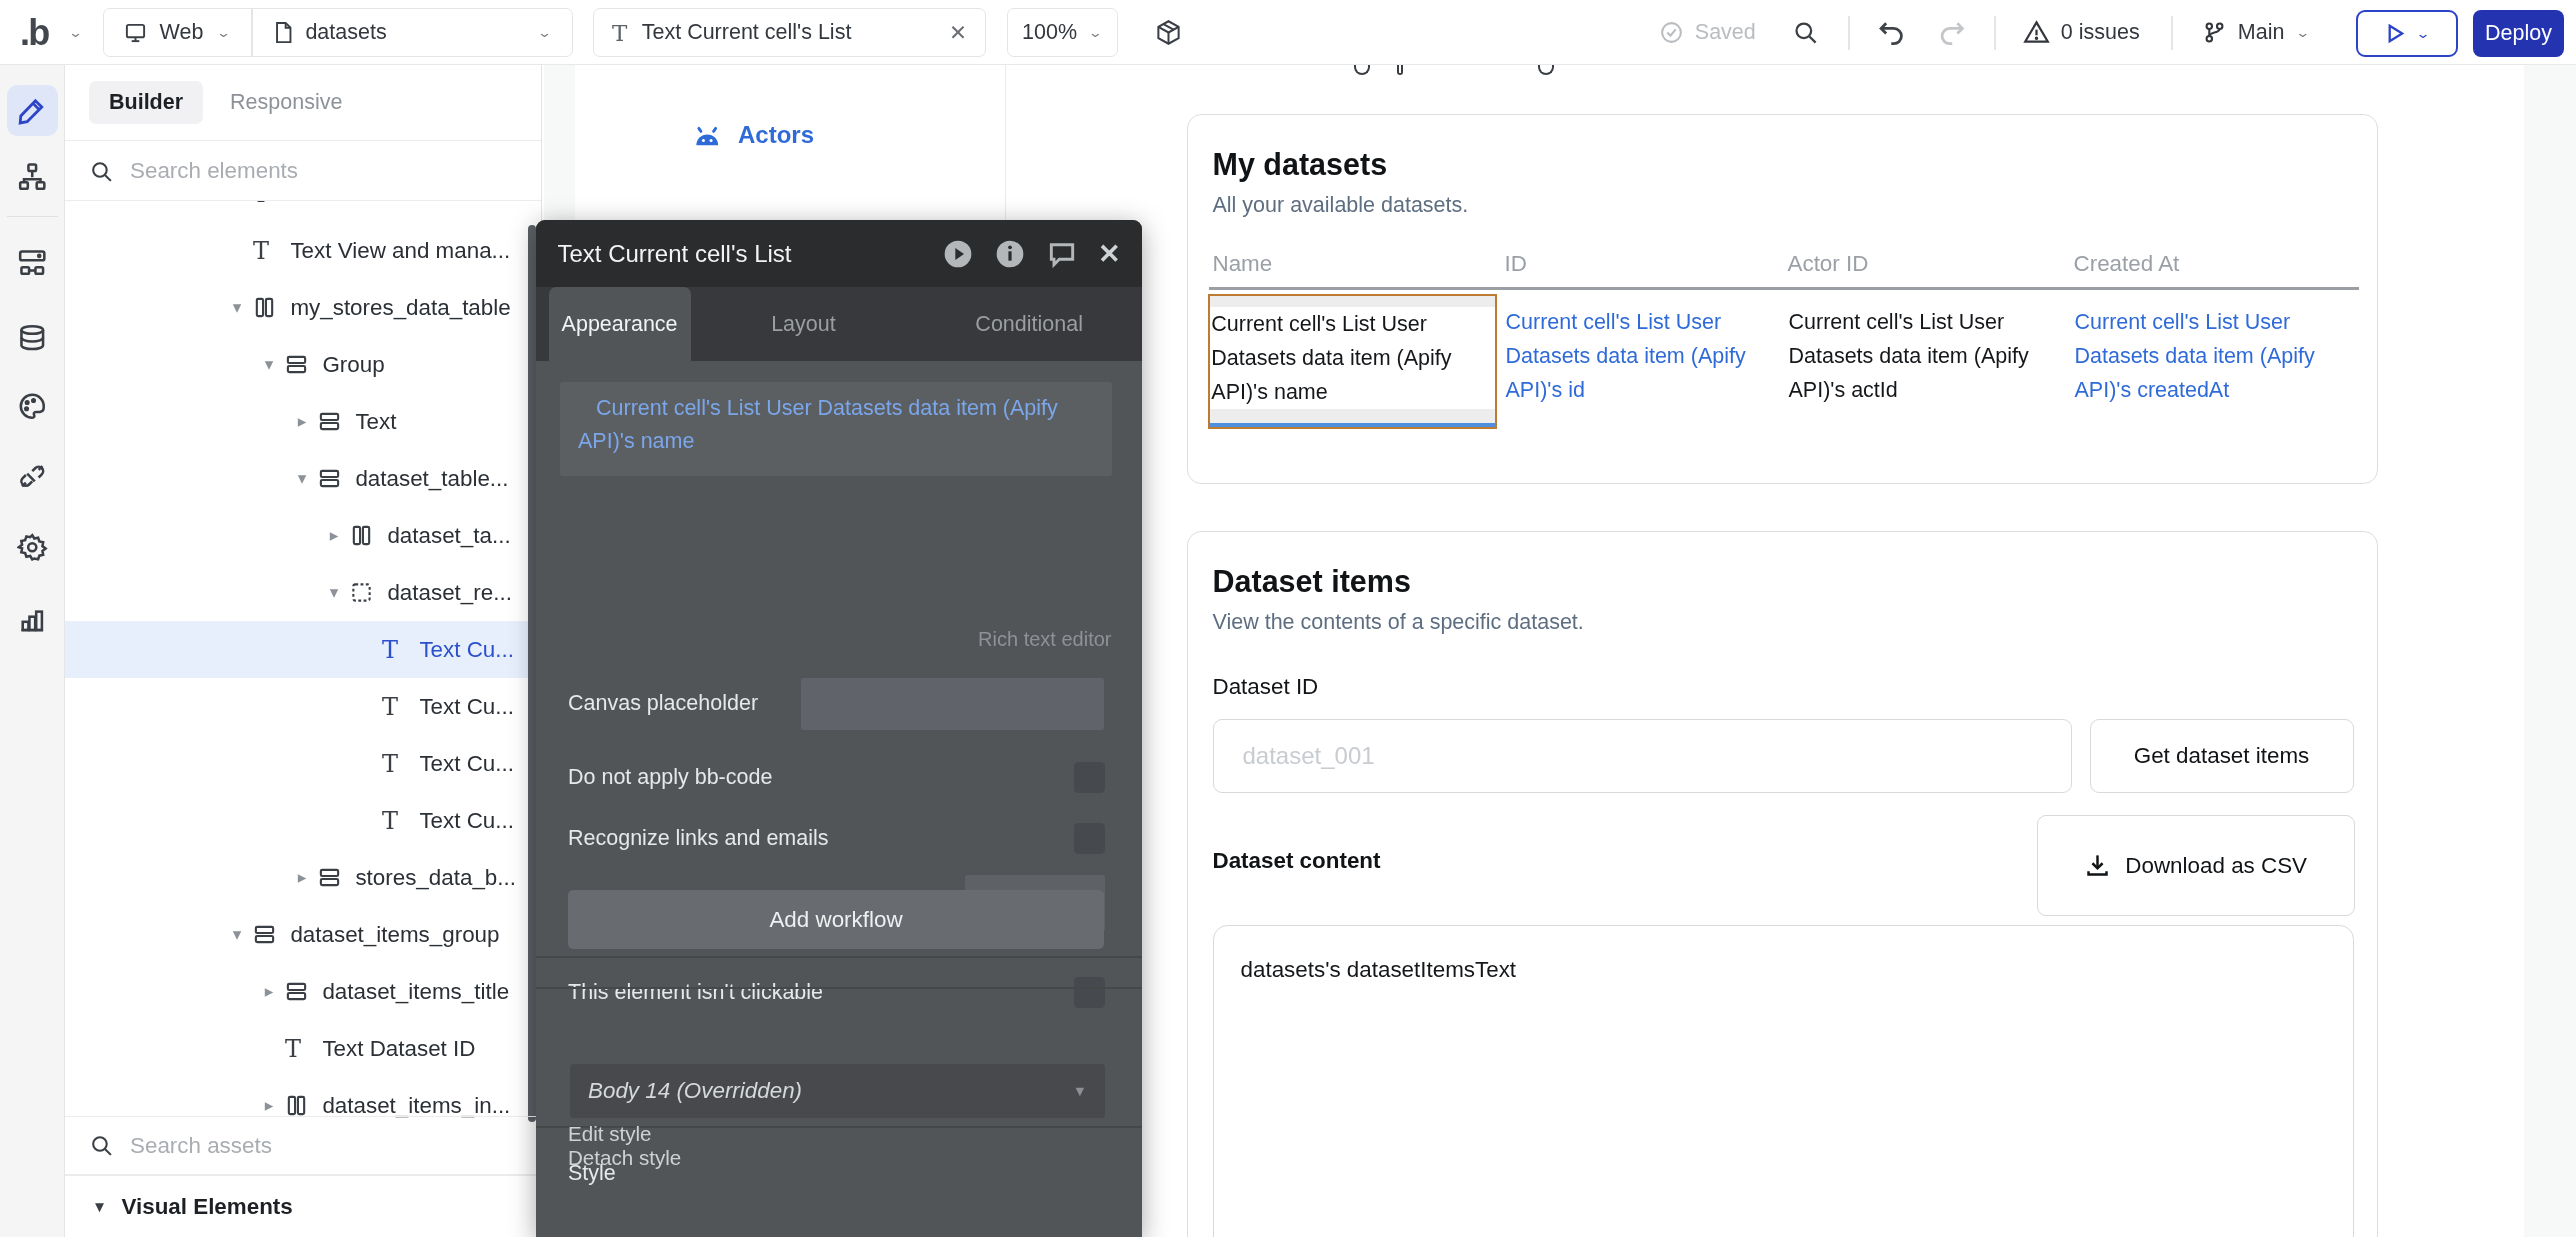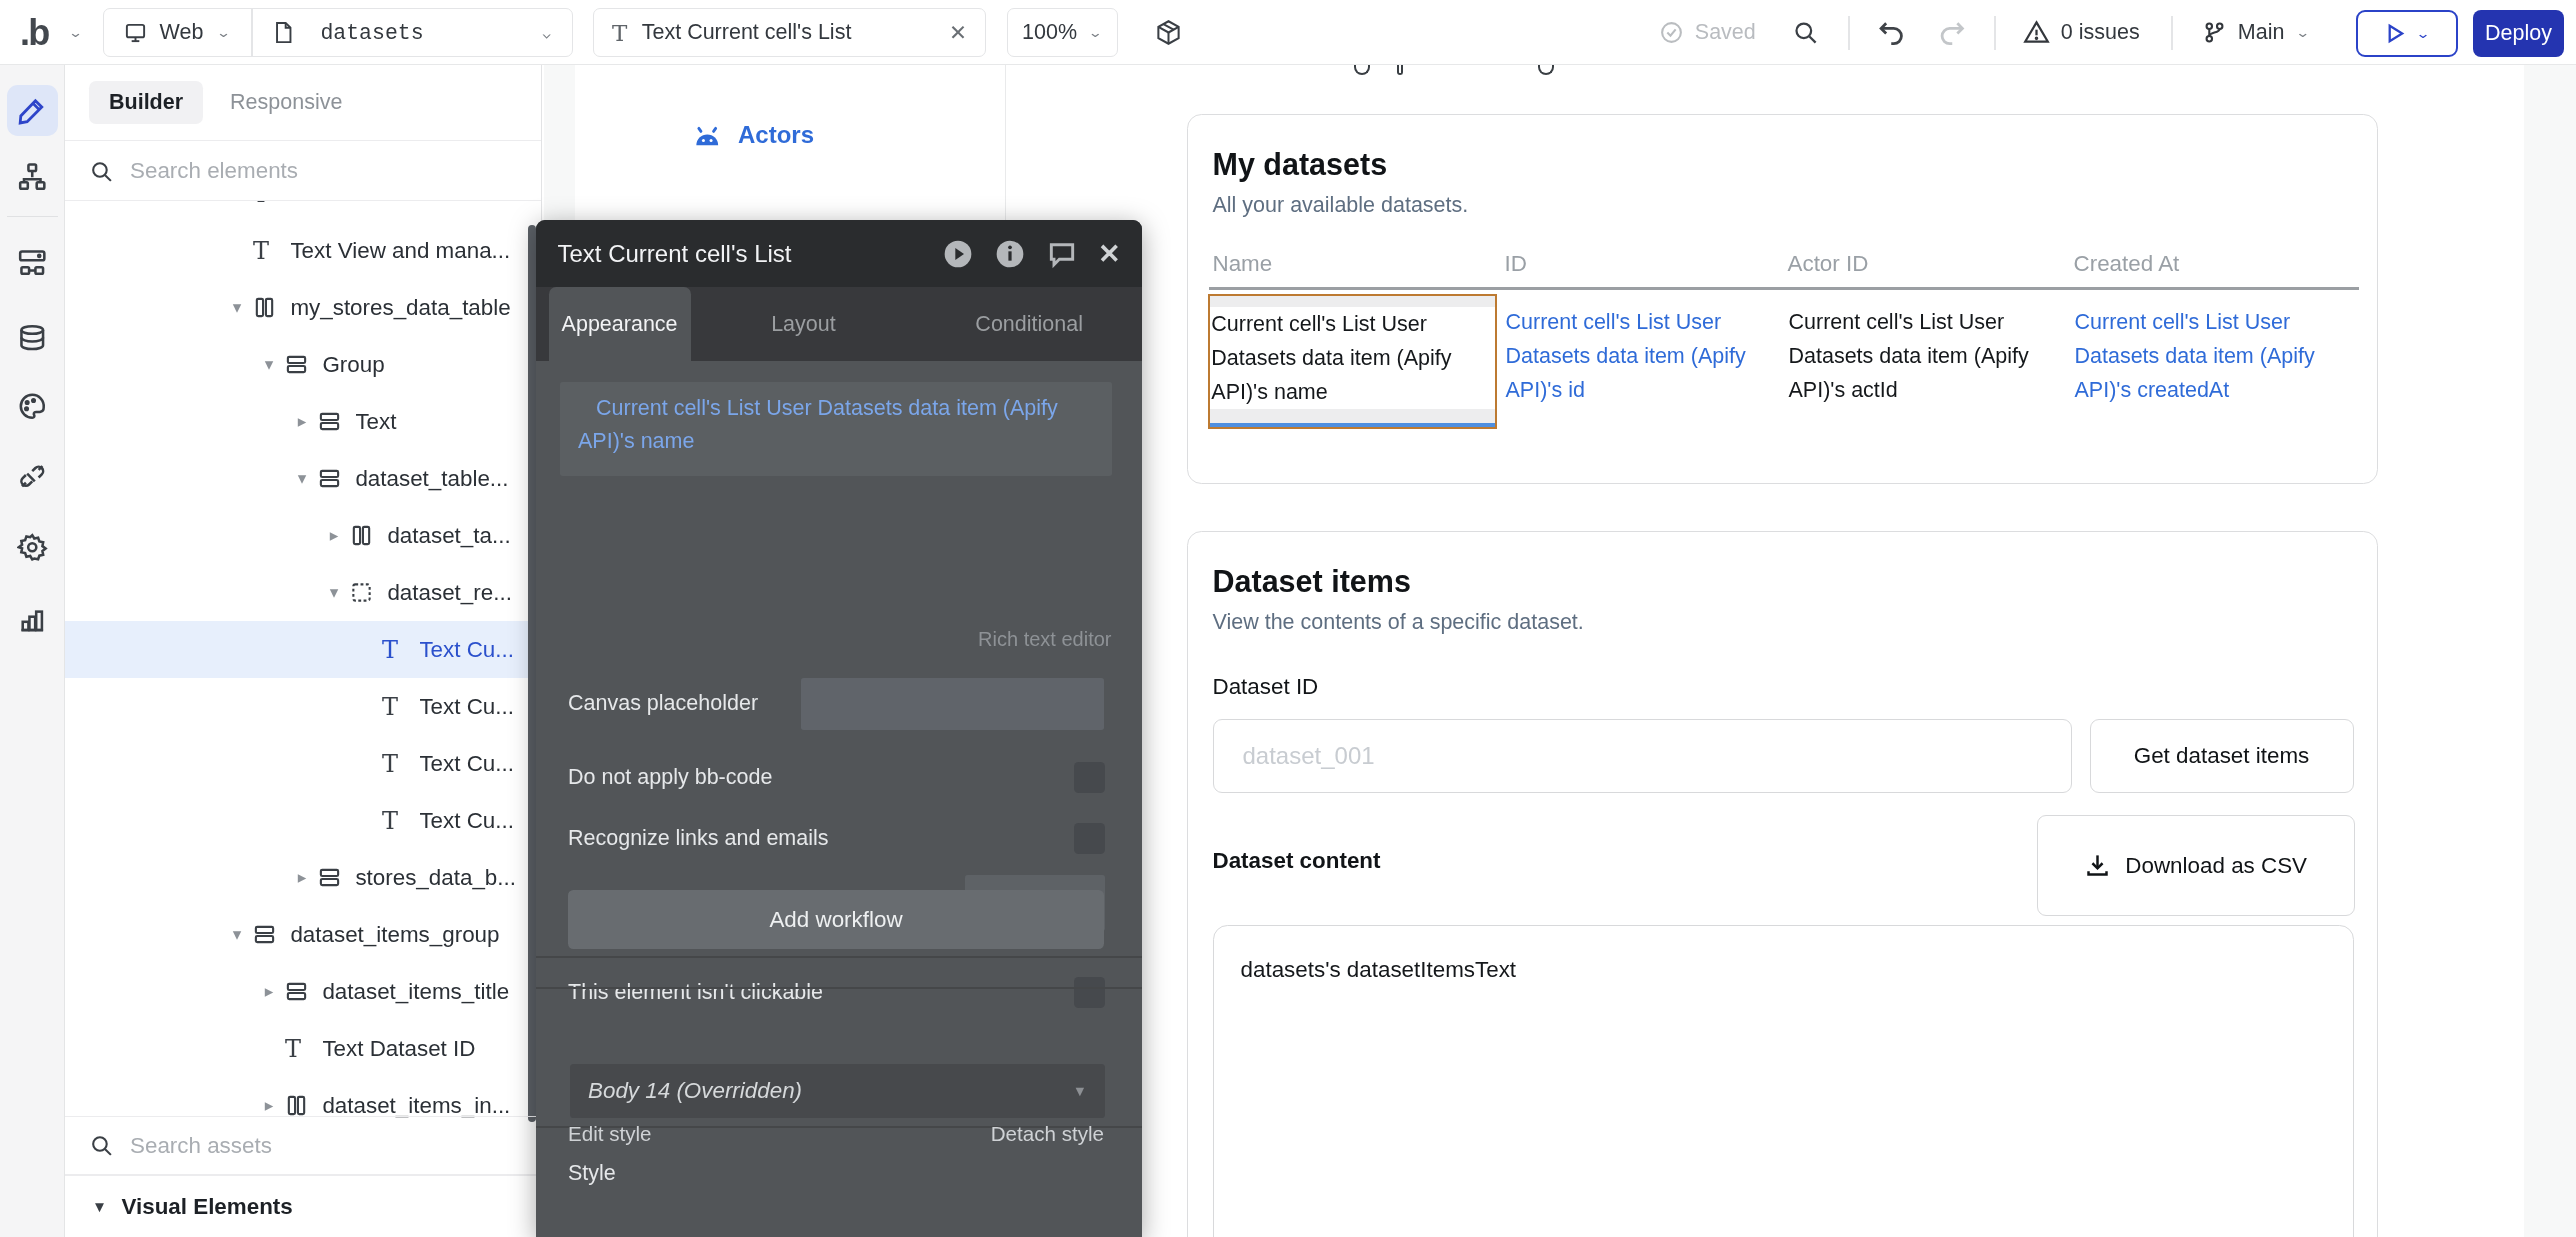--- a/index.html
+++ b/index.html
@@ -122,21 +122,21 @@
     align-items:center; justify-content:center; gap:16px; font-size:21.5px; color:#e6e8ea; }
   .iselect .dtri { font-size:14.4px; color:#9da0a3; }
   .idiv { position:absolute; left:0; width:100%; height:1.8px; background:#454749; }
   .btn-addwf { position:absolute; left:32px; top:529px; width:536px; height:59px; background:#686c70;
     border-radius:5.4px; display:flex; align-items:center; justify-content:center;
     font-size:22.4px; color:#eef0f1; }
   .style-select { position:absolute; left:34px; top:703px; width:535px; height:54px; background:#47494c;
     border-radius:3.6px; display:flex; align-items:center; padding:0 18px; }
   .style-select .sval { flex:1; font-size:22.4px; font-style:italic; color:#d6d9db; }
   .style-links { position:absolute; left:32px; top:761px; width:536px; display:flex;
-    justify-content:space-between; font-size:20.6px; color:#cfd2d5; }
+    justify-content:space-between; font-size:20.6px; color:#cfd2d5;flex-direction:column; }
 </style>
 </head>
 <body>
 
 <div id="topbar">
   <div class="tb-item" style="left:20px;">
     <span class="logo-b">.b</span>
   </div>
   <div class="tb-item" style="left:68px;">
       <span class="chev">⌄</span>
@@ -146,21 +146,21 @@
     <div style="display:flex;align-items:center;gap:12.6px;padding:0 20px;">
       <svg class="ic" width="23" height="23" viewBox="0 0 24 24" fill="none" stroke="#3a3f45" stroke-width="2">
           <rect x="3" y="4" width="18" height="13" rx="2"></rect>
           <line x1="12" y1="17" x2="12" y2="21"></line>
           <line x1="8" y1="21" x2="16" y2="21"></line>
         </svg>
       <span class="tb-label">Web</span>
       <span class="chev">⌄</span>
     </div>
     <div class="sep"></div>
-    <div style="display:flex;align-items:center;gap:26px;padding:0 20px;flex:1;font-family:Liberation Mono, monospace;">
+    <div style="display:flex;align-items:center;gap:11px;padding:0 20px;flex:1;">
       <svg class="ic" width="21.5" height="23" viewBox="0 0 20 24" fill="none" stroke="#3a3f45" stroke-width="2">
           <path d="M3 2h9l5 5v15H3z"></path>
           <path d="M12 2v5h5"></path>
         </svg>
       <span class="tb-label">datasets</span>
       <span class="chev" style="margin-left:auto;">⌄</span>
     </div>
   </div>
 
   <div class="pill" style="left:593px; width:393px; justify-content:flex-start; padding:0 18px; gap:14.4px;">

